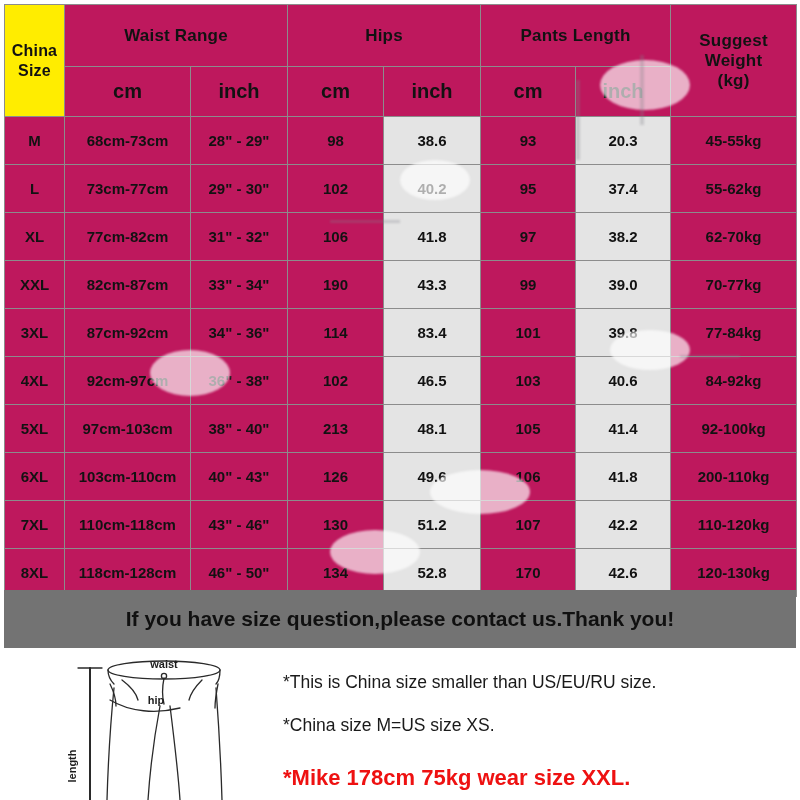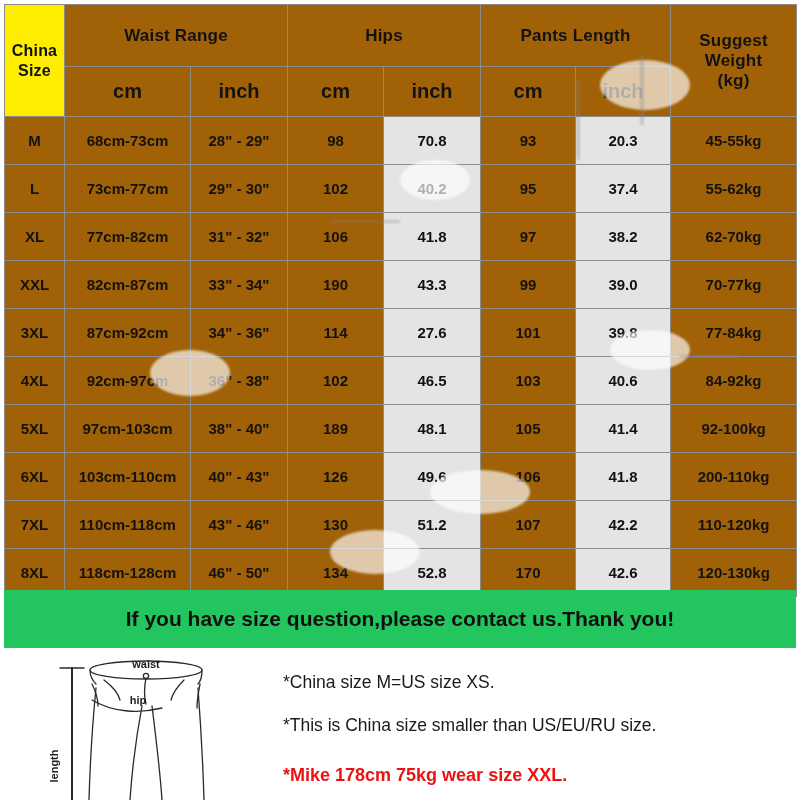--- a/index.html
+++ b/index.html
@@ -24,21 +24,21 @@
   }
 
   
   .size-table {
     position: absolute;
     left: 4px;
     top: 4px;
     width: 792px;
     border-collapse: collapse;
     table-layout: fixed;
-    background: #a16207;
+    background: #be185d;
   }
   .size-table td, .size-table th {
     border: 1px solid #8c8c8c;
     text-align: center;
     vertical-align: middle;
     padding: 0;
     font-weight: bold;
     color: #121212;
   }
 
@@ -80,21 +80,21 @@
   .cell-weight { color: #cf2020; font-size: 15px; }
   .shaded { background: #e4e4e4; }
 
   
   .banner {
     position: absolute;
     left: 4px;
     top: 590px;
     width: 792px;
     height: 58px;
-    background: #22c55e;
+    background: #737373;
     display: flex;
     align-items: center;
     justify-content: center;
     font-size: 21px;
     font-weight: bold;
     color: #101010;
     box-sizing: border-box;
   }
 
   
@@ -107,29 +107,29 @@
   .note-line {
     font-size: 17.5px;
     color: #1a1a1a;
     margin-bottom: 22px;
     white-space: nowrap;
     font-weight: normal;
   }
   .note-line.highlight {
     color: #ee1111;
     font-weight: bold;
-    font-size: 18px;
+    font-size: 22px;
     margin-bottom: 0;
     margin-top: 29px;
   }
 
   
   .diagram {
     position: absolute;
-    left: 34px;
+    left: 52px;
     top: 648px;
     width: 240px;
     height: 152px;
   }
   .diagram svg { display: block; }
   .diag-label {
     font-family: "Liberation Sans", sans-serif;
     font-size: 11px;
     font-weight: bold;
     fill: #1d1d1d;
@@ -189,21 +189,21 @@
         <td class="dark">cm</td>
         <td class="dark">inch</td>
       </tr>
     </thead>
     <tbody id="table-body">
         <tr class="row-data">
           <td class="cell-size-label">M</td>
           <td class="cell-wcm">68cm-73cm</td>
           <td class="cell-winch">28" - 29"</td>
           <td>98</td>
-          <td class="shaded">70.8</td>
+          <td class="shaded">38.6</td>
           <td>93</td>
           <td class="shaded">20.3</td>
           <td class="cell-weight">45-55kg</td>
         </tr>
         <tr class="row-data">
           <td class="cell-size-label">L</td>
           <td class="cell-wcm">73cm-77cm</td>
           <td class="cell-winch">29" - 30"</td>
           <td>102</td>
           <td class="shaded">40.2</td>
@@ -229,40 +229,40 @@
           <td class="shaded">43.3</td>
           <td>99</td>
           <td class="shaded">39.0</td>
           <td class="cell-weight">70-77kg</td>
         </tr>
         <tr class="row-data">
           <td class="cell-size-label">3XL</td>
           <td class="cell-wcm">87cm-92cm</td>
           <td class="cell-winch">34" - 36"</td>
           <td>114</td>
-          <td class="shaded">27.6</td>
+          <td class="shaded">83.4</td>
           <td>101</td>
           <td class="shaded">39.8</td>
           <td class="cell-weight">77-84kg</td>
         </tr>
         <tr class="row-data">
           <td class="cell-size-label">4XL</td>
           <td class="cell-wcm">92cm-97cm</td>
           <td class="cell-winch">36" - 38"</td>
           <td>102</td>
           <td class="shaded">46.5</td>
           <td>103</td>
           <td class="shaded">40.6</td>
           <td class="cell-weight">84-92kg</td>
         </tr>
         <tr class="row-data">
           <td class="cell-size-label">5XL</td>
           <td class="cell-wcm">97cm-103cm</td>
           <td class="cell-winch">38" - 40"</td>
-          <td>189</td>
+          <td>213</td>
           <td class="shaded">48.1</td>
           <td>105</td>
           <td class="shaded">41.4</td>
           <td class="cell-weight">92-100kg</td>
         </tr>
         <tr class="row-data">
           <td class="cell-size-label">6XL</td>
           <td class="cell-wcm">103cm-110cm</td>
           <td class="cell-winch">40" - 43"</td>
           <td>126</td>
@@ -292,22 +292,22 @@
           <td class="cell-weight">120-130kg</td>
         </tr>
       </tbody>
   </table>
 
   <div class="banner">
     <span>If you have size question,please contact us.Thank you!</span>
   </div>
 
   <div class="notes">
+    <div class="note-line">*This is China size smaller than US/EU/RU size.</div>
     <div class="note-line">*China size M=US size XS.</div>
-    <div class="note-line">*This is China size smaller than US/EU/RU size.</div>
     <div class="note-line highlight">*Mike 178cm 75kg wear size XXL.</div>
   </div>
 
   <div class="diagram">
     <svg width="240" height="152" viewBox="0 0 240 152">
       <g fill="none" stroke="#2a2a2a" stroke-width="1.3" stroke-linecap="round">
 
         <ellipse cx="112" cy="22" rx="56" ry="9"></ellipse>
         <path d="M56 22 C56 30 60 34 62 36"></path>
         <path d="M168 22 C168 30 166 34 164 36"></path>

